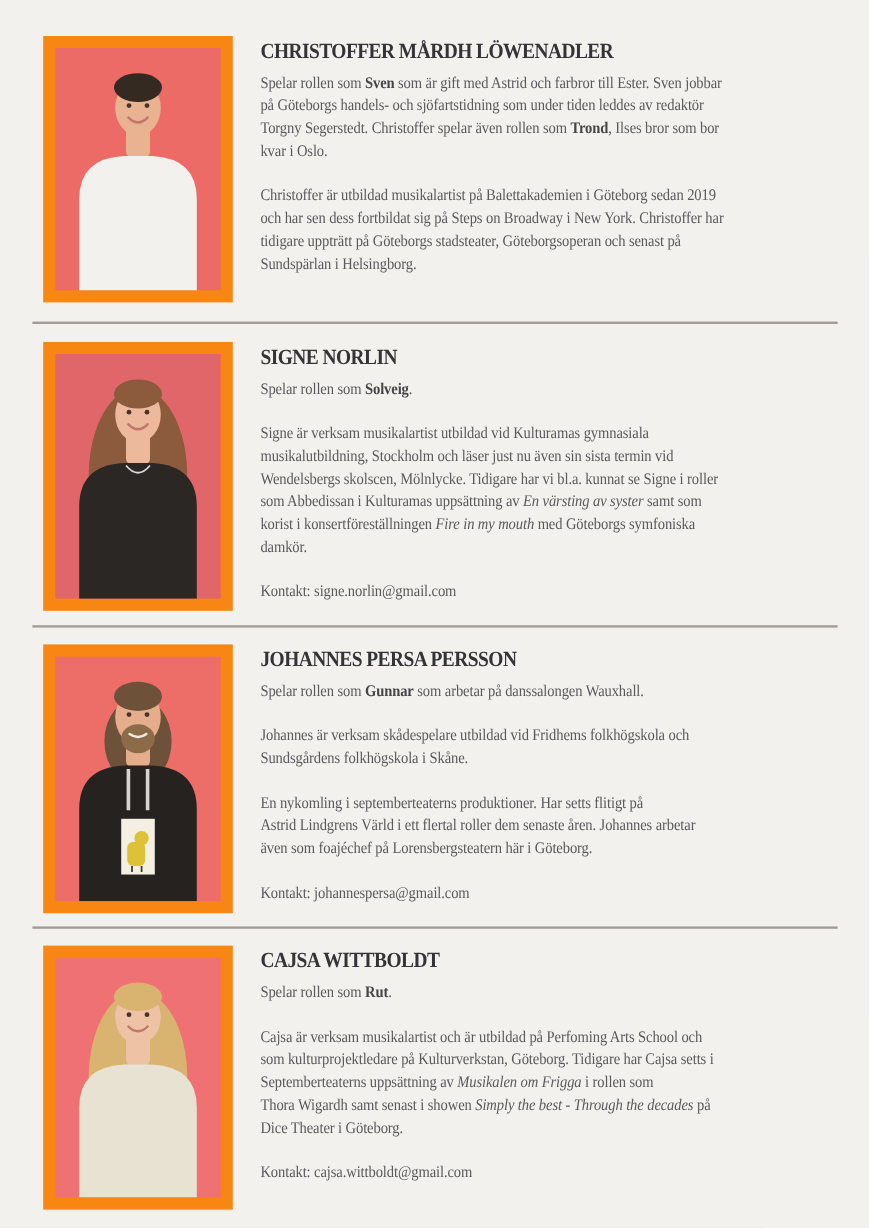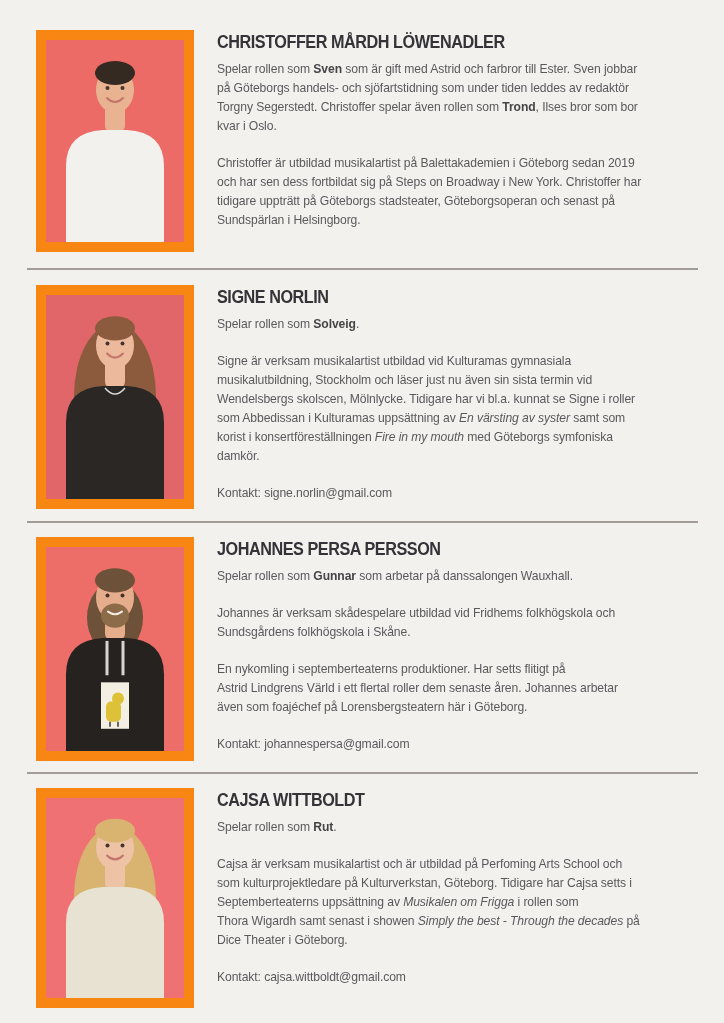--- a/index.html
+++ b/index.html
@@ -1,21 +1,21 @@
 <!DOCTYPE html>
 <html><head>
 <meta charset="utf-8">
 <style>
   html,body{margin:0;padding:0;background:#e8e7e5;}
   .page{
     position:relative;
     width:724px;height:1023px;
     background:#f2f1ee;
     overflow:hidden;
-    font-family:Liberation Sans, sans-serif;
+    font-family:Liberation Serif, serif;
   }
   .card{position:absolute;left:36px;right:0;height:0;}
   .photo-frame{
     position:absolute;left:0;top:0;
     width:158px;box-sizing:border-box;padding:10px;
   }
   svg.portrait{display:block;width:100%;height:100%;}
   .info{
     position:absolute;left:181px;top:2px;width:552px;
     transform:scaleX(0.9);transform-origin:0 0;

